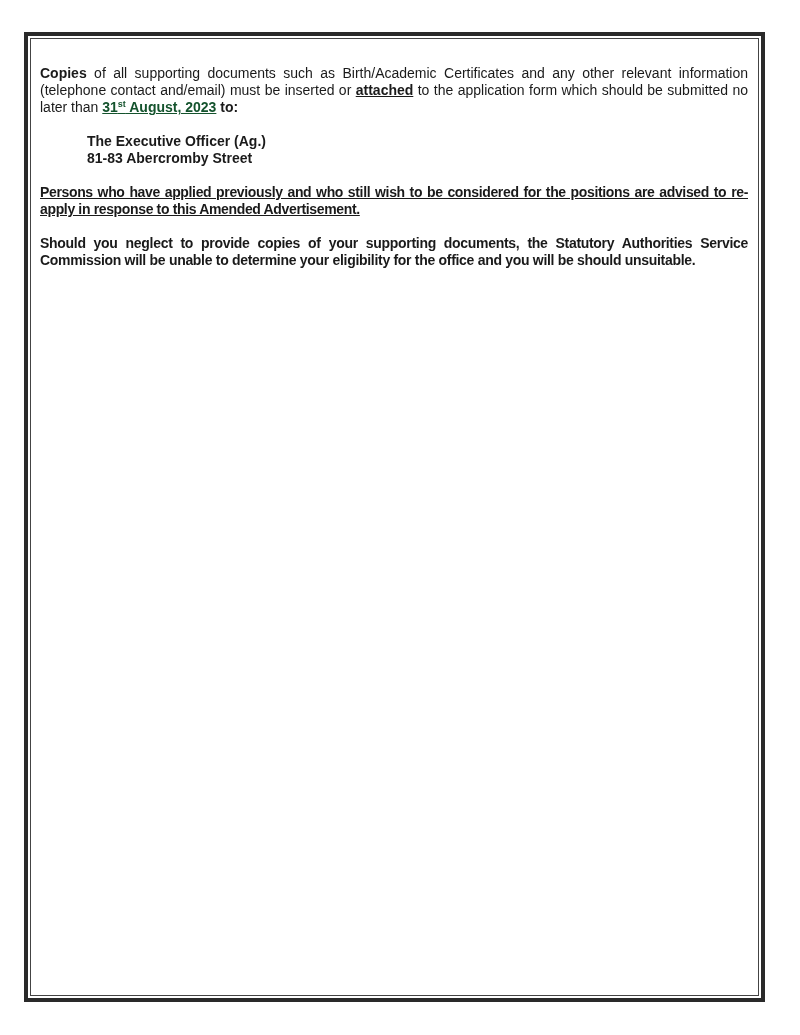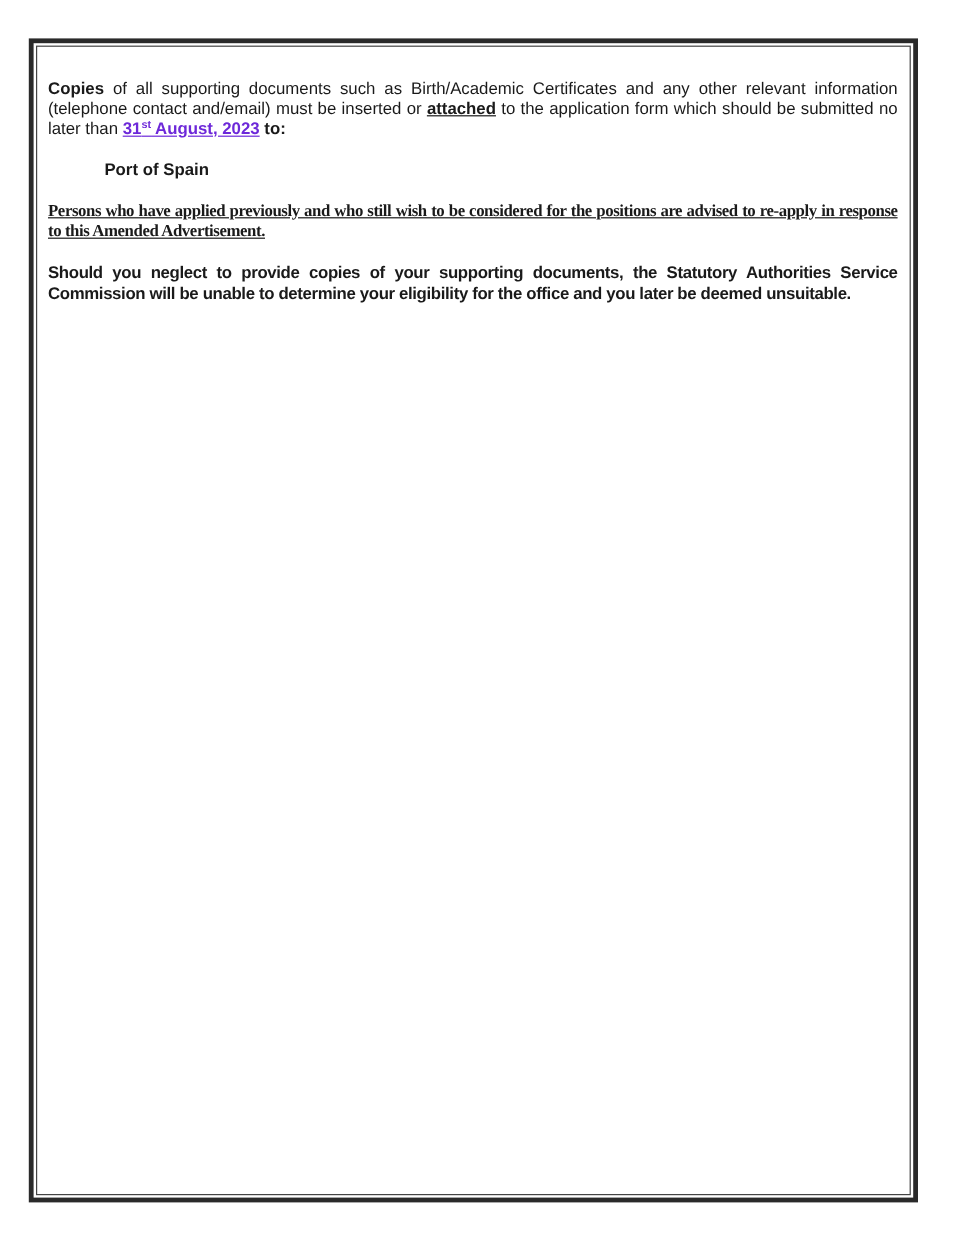--- a/index.html
+++ b/index.html
@@ -45,39 +45,39 @@
   p {
     margin: 0;
   }
   .justify {
     text-align: justify;
     text-align-last: left;
   }
   .b { font-weight: bold; margin-top: 28px; }
   .u { text-decoration: underline; }
   .date {
-    color: #6d28d9;
+    color: #14532d;
     font-weight: bold;
     text-decoration: underline;
   }
   sup {
     font-size: 9px;
     line-height: 0;
     vertical-align: 5px;
   }
   .address {
     margin: 17px 0 0 47px;
     font-weight: bold;
   }
   .address div { line-height: 16.5px; }
   .notice {
     margin-top: 18px;
     font-weight: bold;
     text-decoration: underline;
-    font-family: Liberation Serif, serif;
+    font-family: Liberation Sans, sans-serif;
     letter-spacing: -0.35px;
   }
   .warning {
     margin-top: 17px;
     font-weight: bold;
     letter-spacing: -0.3px;
   }
   .unsuitable {
     margin-top: 17px;
     font-weight: bold;
@@ -88,20 +88,21 @@
 <body>
 
 <div class="page-frame">
   <div class="page-frame-inner"></div>
 </div>
 
 <div class="content">
   <p class="justify"><span class="b">Copies</span><span> of all supporting documents such as Birth/Academic Certificates and any other relevant information (telephone contact and/email) must be inserted or </span><span class="b u">attached</span><span> to the application form which should be submitted no later than </span><span class="date"><span>31</span><sup>st</sup><span> August, 2023</span></span><span class="b"> to:</span></p>
 
   <div class="address">
-    <div>Port of Spain</div>
+    <div>The Executive Officer (Ag.)</div>
+    <div>81-83 Abercromby Street</div>
   </div>
 
   <p class="notice justify">Persons who have applied previously and who still wish to be considered for the positions are advised to re-apply in response to this Amended Advertisement.</p>
 
-  <p class="warning justify">Should you neglect to provide copies of your supporting documents, the Statutory Authorities Service Commission will be unable to determine your eligibility for the office and you later be deemed unsuitable.</p>
+  <p class="warning justify">Should you neglect to provide copies of your supporting documents, the Statutory Authorities Service Commission will be unable to determine your eligibility for the office and you will be should unsuitable.</p>
 
 </div>
 
 </body></html>

